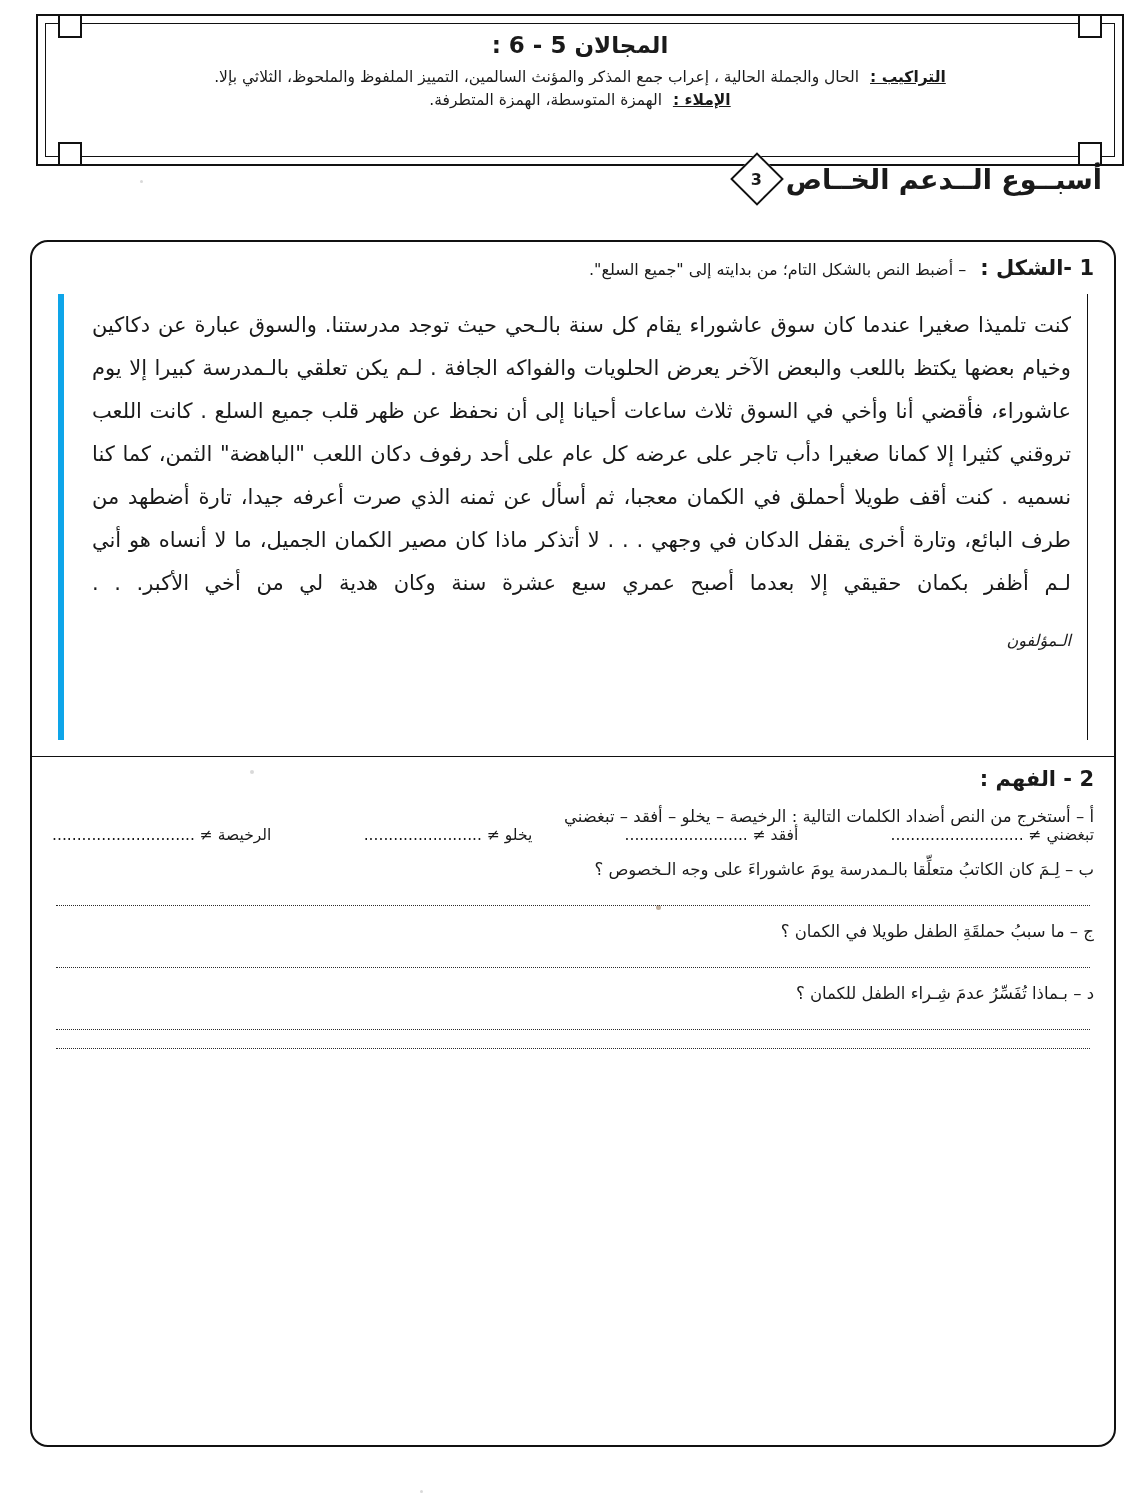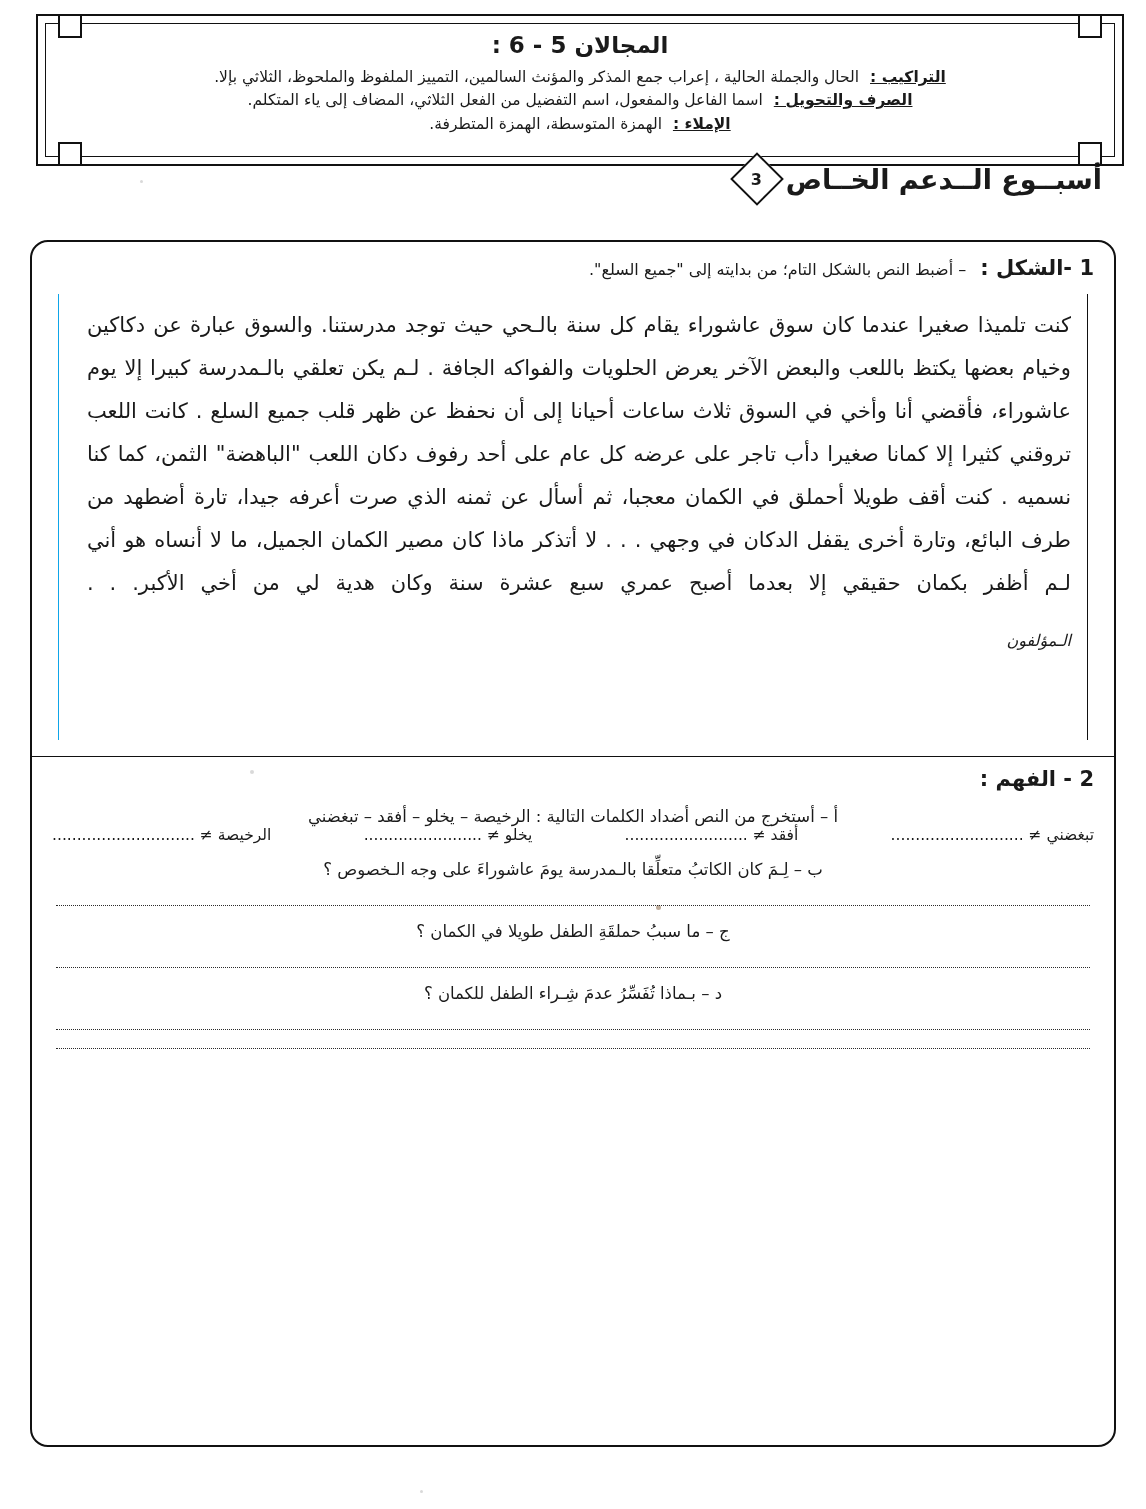--- a/index.html
+++ b/index.html
@@ -129,21 +129,21 @@
     direction: rtl;
   }
   .sec-instruction {
     font-size: 16px;
   }
 
   
   .text-block {
     margin: 14px 6px 0 6px;
     border-right: 1px solid #111;
-    border-left: 1px solid #0ea5e9;
+    border-left: 6px solid #0ea5e9;
     padding: 10px 16px 6px 28px;
     min-height: 430px;
     position: relative;
   }
   .text-block p {
     margin: 0;
     font-size: 21px;
     line-height: 2.05;
     text-align: justify;
     text-align-last: justify;
@@ -156,21 +156,20 @@
   }
 
   .sec2 {
     margin-top: 10px;
   }
   .sec2 .sec-title { font-size: 21px; }
 
   .q {
     font-size: 16.5px;
     margin: 16px 0 0 0;
-    text-align: center;
     direction: rtl;
   }
   .q.right { text-align: right; }
 
   .antonyms-row {
     display: flex;
     flex-direction: row-reverse;
     justify-content: space-between;
     align-items: baseline;
     font-size: 15.5px;
@@ -219,24 +218,20 @@
     <div class="corner br"></div>
 
     <div class="header-inner">
       <div class="domain-title">المجالان 5 - 6 :</div>
 
       <div class="header-line">
         <span class="lbl">التراكيب :</span>
         <span>الحال والجملة الحالية ، إعراب جمع المذكر والمؤنث السالمين، التمييز الملفوظ والملحوظ، الثلاثي بإلا.</span>
       </div>
 
-      <div class="header-line">
-        <span class="lbl">الصرف والتحويل :</span>
-        <span>اسما الفاعل والمفعول، اسم التفضيل من الفعل الثلاثي، المضاف إلى ياء المتكلم.</span>
-      </div>
 
       <div class="header-line">
         <span class="lbl">الإملاء :</span>
         <span>الهمزة المتوسطة، الهمزة المتطرفة.</span>
       </div>
     </div>
   </div>
 
   <div class="week-banner">
     <div class="week-text">أسبــوع الــدعم الخــاص</div>

